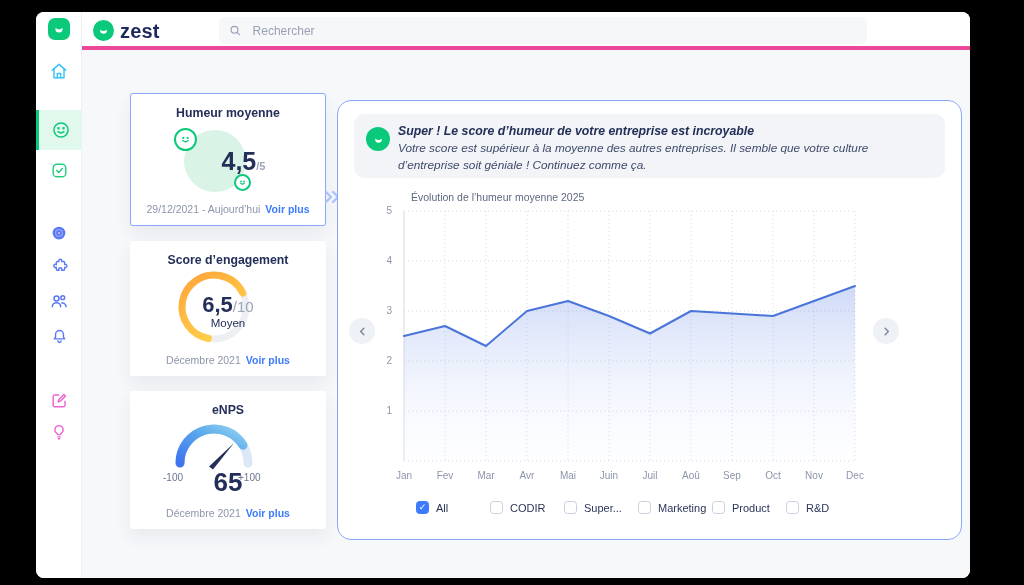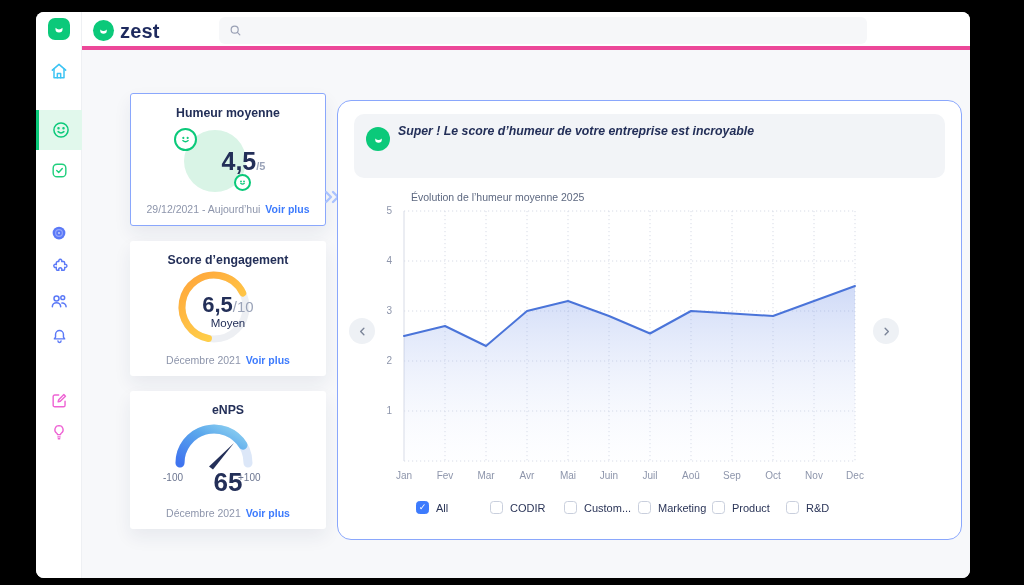--- a/index.html
+++ b/index.html
@@ -168,20 +168,21 @@
             <path d="M6 10q6 6 12 0v3a6 5 0 0 1-12 0z" fill="#fff"></path>
           </svg>
       </span>
       <span class="brand-name">zest</span>
     </div>
     <div class="search">
       <svg width="13" height="13" viewBox="0 0 24 24" fill="none" stroke="#9aa1b5" stroke-width="2.2" stroke-linecap="round">
           <circle cx="10.5" cy="10.5" r="6.5"></circle>
           <path d="M15.5 15.5L20 20"></path>
         </svg>
+      <input type="text" placeholder="Rechercher" style="">
     </div>
   </div>
 
   <div class="content">
 
     <div class="card selected" id="card-mood">
       <div class="card-title">Humeur moyenne</div>
       <div class="mood-circle"></div>
       <div class="mood-value">
         <span class="big">4,5</span><span class="small">/5</span>
@@ -262,20 +263,21 @@
 
     <div class="panel">
 
       <div class="alert">
         <div class="alert-icon">
           <svg width="13" height="13" viewBox="0 0 24 24">
               <path d="M6 10q6 6 12 0v3a6 5 0 0 1-12 0z" fill="#fff"></path>
             </svg>
         </div>
         <div class="alert-title">Super ! Le score d’humeur de votre entreprise est incroyable</div>
+        <div class="alert-body">Votre score est supérieur à la moyenne des autres entreprises. Il semble que votre culture d’entreprise soit géniale ! Continuez comme ça.</div>
       </div>
 
       <div class="chart-title">Évolution de l’humeur moyenne 2025</div>
       <svg class="chart-svg" width="520" height="290" viewBox="0 0 520 290">
         <defs>
           <linearGradient id="areaGrad" x1="0" y1="0" x2="0" y2="1">
             <stop offset="0" stop-color="#6a8ce6" stop-opacity="0.32"></stop>
             <stop offset="1" stop-color="#eef3ff" stop-opacity="0.08"></stop>
           </linearGradient>
         </defs>
@@ -339,21 +341,21 @@
           <label class="filter">
             <span class="cb on"></span>
             <span class="flabel">All</span>
           </label>
           <label class="filter">
             <span class="cb"></span>
             <span class="flabel">CODIR</span>
           </label>
           <label class="filter">
             <span class="cb"></span>
-            <span class="flabel">Custom...</span>
+            <span class="flabel">Super...</span>
           </label>
           <label class="filter">
             <span class="cb"></span>
             <span class="flabel">Marketing</span>
           </label>
           <label class="filter">
             <span class="cb"></span>
             <span class="flabel">Product</span>
           </label>
           <label class="filter">

